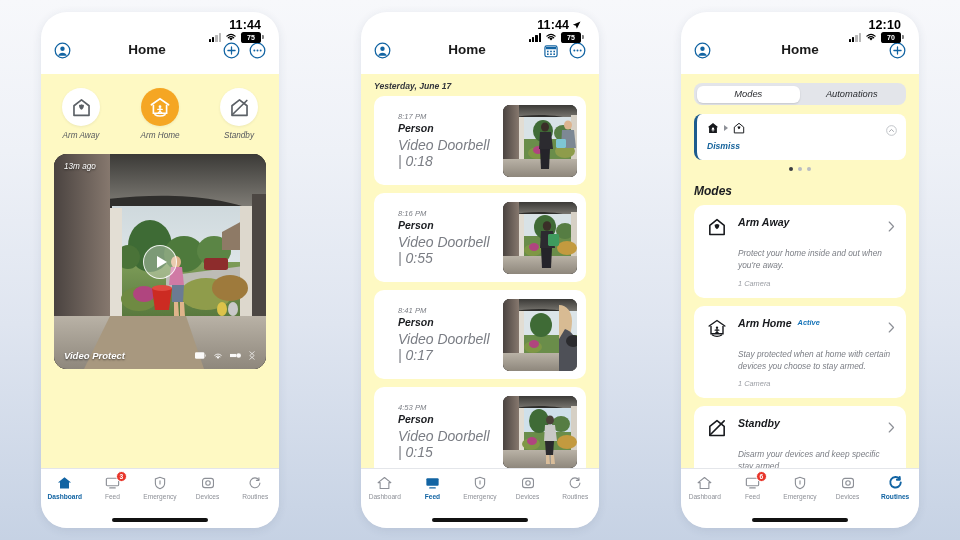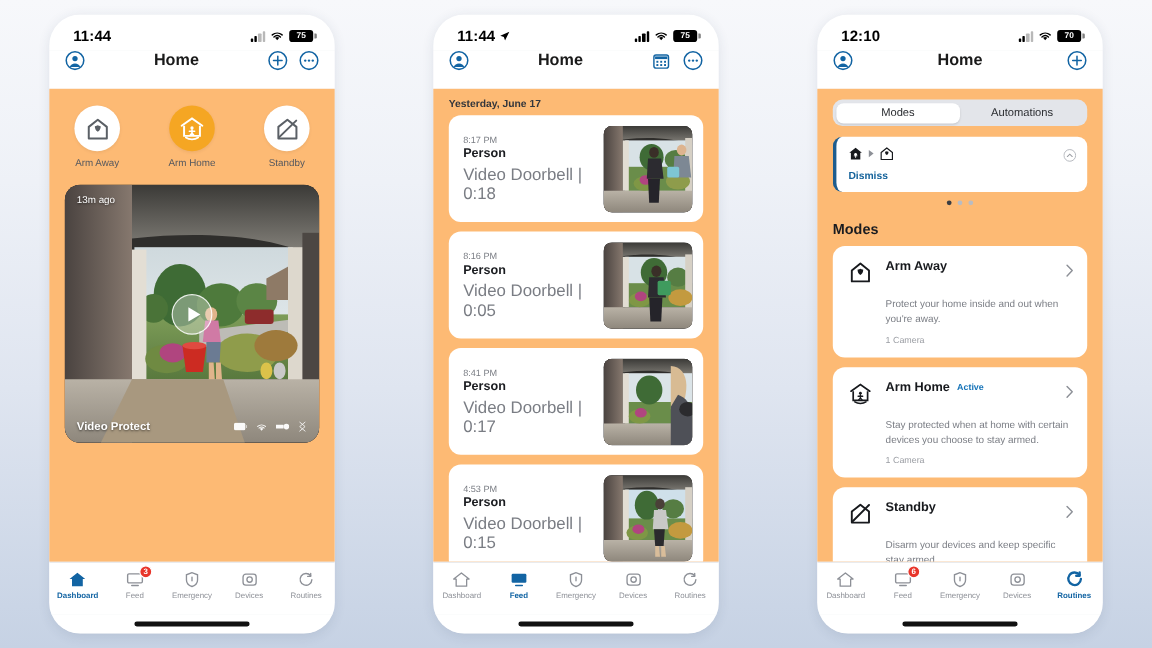--- a/index.html
+++ b/index.html
@@ -20,22 +20,23 @@
     overflow: hidden;
     position: relative;
     display: flex; flex-direction: column;
     box-shadow: 0 2px 10px rgba(40,55,90,.10);
   }
   .phone-inner { flex: 1; display: flex; flex-direction: column; min-height: 0; }
 
   
   .statusbar {
     height: 30px; background: #fff;
-    display: flex; align-items: center; justify-content: space-between;
+    display: flex; align-items: flex-end; justify-content: space-between;
     padding: 6px 18px 0 20px;
+    flex-direction: column;
   }
   .sb-time { font-size: 12.5px; font-weight: bold; color: #000; letter-spacing: .1px; display:flex; align-items:center; gap:3px;}
   .sb-right { display: flex; align-items: center; gap: 4px; }
   .loc-arrow { display:inline-block; width:9px; height:9px; }
   .bars { display: flex; align-items: flex-end; gap: 1.2px; height: 9px; }
   .bars i { width: 2.2px; background: #000; border-radius: .6px; display: block; }
   .bars i:nth-child(1){height:3px}
   .bars i:nth-child(2){height:5px}
   .bars i:nth-child(3){height:7px}
   .bars i:nth-child(4){height:9px}
@@ -52,21 +53,21 @@
   .navbar {
     background: #fff; height: 32px;
     display: flex; align-items: flex-start; justify-content: space-between;
     padding: 0 13px 3px 13px;
   }
   .nav-title { font-size: 13.5px; font-weight: bold; color: #1a1a1a; }
   .nav-side { display: flex; align-items: center; gap: 9px; }
   .icon-btn { width: 17px; height: 17px; display: flex; align-items: center; justify-content: center; }
 
   
-  .screen { flex: 1; background: #fdba74; overflow: hidden; position: relative; }
+  .screen { flex: 1; background: #fef9c3; overflow: hidden; position: relative; font-style: italic; }
 
   
   .modes-row { display: flex; justify-content: center; gap: 23px; padding: 14px 0 8px; }
   .mode-chip { display: flex; flex-direction: column; align-items: center; gap: 5px; width: 56px; }
   .mode-circle {
     width: 38px; height: 38px; border-radius: 50%;
     background: #fff; display: flex; align-items: center; justify-content: center;
     box-shadow: 0 1px 3px rgba(0,0,0,.07);
   }
   .mode-circle.active { background: #f5a623; }
@@ -87,21 +88,21 @@
     background: rgba(255,255,255,.32); border: 1.6px solid rgba(255,255,255,.85);
     display: flex; align-items: center; justify-content: center;
   }
   .play-btn:after { content: ""; border-left: 10px solid #fff; border-top: 6.5px solid transparent; border-bottom: 6.5px solid transparent; margin-left: 3px; }
 
   
   .feed-date { padding: 7px 13px 5px; font-size: 8.6px; font-weight: bold; color: #33363c; }
   .feed-list { padding: 0 13px; display: flex; flex-direction: column; gap: 8px; }
   .feed-item {
     background: #fff; border-radius: 10px; height: 89px;
-    display: flex; align-items: center; padding: 9px 9px 9px 12px; gap: 8px;
+    display: flex; align-items: center; padding: 9px 9px 9px 24px; gap: 8px;
   }
   .feed-text { flex: 1; display: flex; flex-direction: column; gap: 1px; }
   .feed-time { font-size: 7.6px; color: #7a7d84; }
   .feed-title { font-size: 10.5px; font-weight: bold; color: #1a1c20; line-height: 1.25; }
   .feed-sub { font-size: 14px; color: #7a7d84; }
   .feed-thumb { width: 74px; height: 72px; border-radius: 7px; overflow: hidden; position: relative; background: #555; flex: none; }
 
   
   .seg {
     margin: 9px 13px 0; background: #e3e5ea; border-radius: 8px; padding: 2.5px;
@@ -493,21 +494,21 @@
                 <path d="M59 25h12l2 18H58z" fill="#7d8894"></path>
                 <rect x="53" y="34" width="10" height="9" rx="1.4" fill="#7ec6d4"></rect>
               </svg>
             </div>
           </div>
 
           <div class="feed-item">
             <div class="feed-text">
               <span class="feed-time">8:16 PM</span>
               <span class="feed-title">Person</span>
-              <span class="feed-sub">Video Doorbell | 0:05</span>
+              <span class="feed-sub">Video Doorbell | 0:55</span>
             </div>
             <div class="feed-thumb">
               <svg viewBox="0 0 74 72" preserveAspectRatio="none">
                 <rect width="74" height="72" fill="#2e2d2b"></rect>
                 <path d="M0 0h74v16c-18-7-46-8-74-2z" fill="url(#ceilG)"></path>
                 <rect x="18" y="12" width="56" height="42" fill="#d8e2e6"></rect>
                 <rect x="18" y="34" width="56" height="20" fill="#6a8d4a"></rect>
                 <ellipse cx="42" cy="25" rx="11" ry="12" fill="#3f6b36"></ellipse>
                 <ellipse cx="62" cy="29" rx="9" ry="8" fill="#567d43"></ellipse>
                 <rect x="0" y="0" width="16" height="72" fill="url(#brickG)"></rect>

